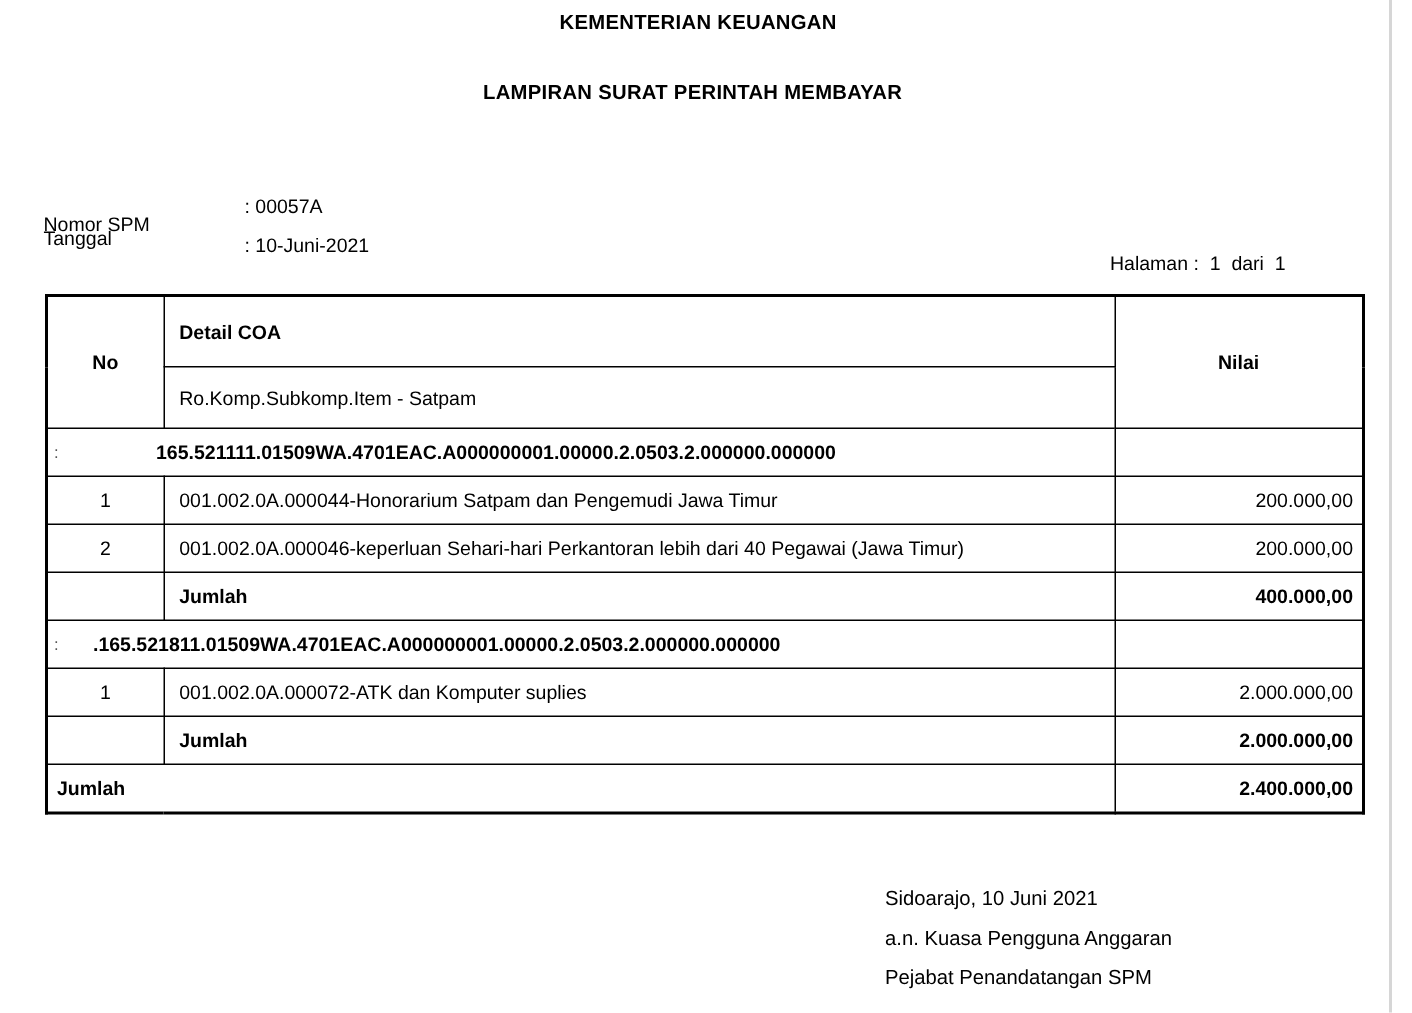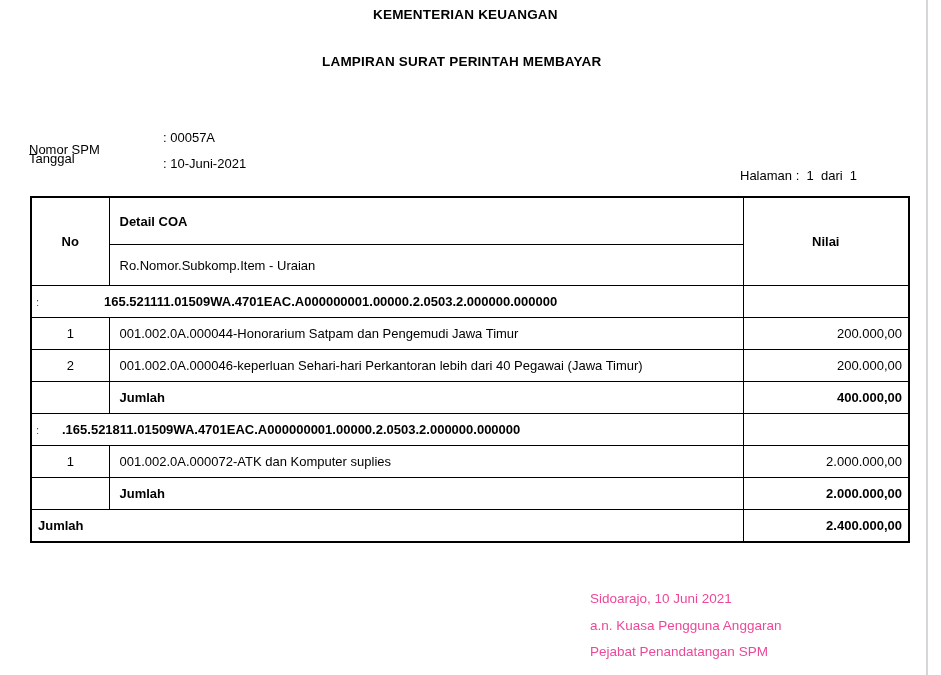--- a/index.html
+++ b/index.html
@@ -55,21 +55,21 @@
   .val { text-align:right; padding-right:6px !important; }
   td.group-cell { position:relative; }
   .gprefix {
     position:absolute; left:4px; top:50%; transform:translateY(-50%);
     color:#555; font-size:11px; font-weight:normal;
   }
   .gcode { font-weight:bold; }
   .ind72 { padding-left:72px; display:inline-block; }
   .ind30 { padding-left:30px; display:inline-block; }
 
-  .sig { position:absolute; left:590px; font-size:13.5px; color:#ec4899; white-space:nowrap; }
+  .sig { position:absolute; left:590px; font-size:13.5px; color:#000000; white-space:nowrap; }
   .sig1 { top:591px; }
   .sig2 { top:618px; }
   .sig3 { top:644px; }
 </style>
 </head>
 <body>
 
 <div class="page">
 
   <div class="hline hl1">KEMENTERIAN KEUANGAN</div>
@@ -87,21 +87,21 @@
       <col style="width:634px">
       <col style="width:166px">
     </colgroup>
     <tbody>
       <tr class="hdr1">
         <td rowspan="2" class="b c">No</td>
         <td class="b pl">Detail COA</td>
         <td rowspan="2" class="b c">Nilai</td>
       </tr>
       <tr class="hdr2">
-        <td class="pl">Ro.Nomor.Subkomp.Item - Uraian</td>
+        <td class="pl">Ro.Komp.Subkomp.Item - Satpam</td>
       </tr>
 
       <tr class="row">
         <td colspan="2" class="group-cell">
           <span class="gprefix">:</span>
           <span class="gcode ind72">165.521111.01509WA.4701EAC.A000000001.00000.2.0503.2.000000.000000</span>
         </td>
         <td></td>
       </tr>
       <tr class="row">

